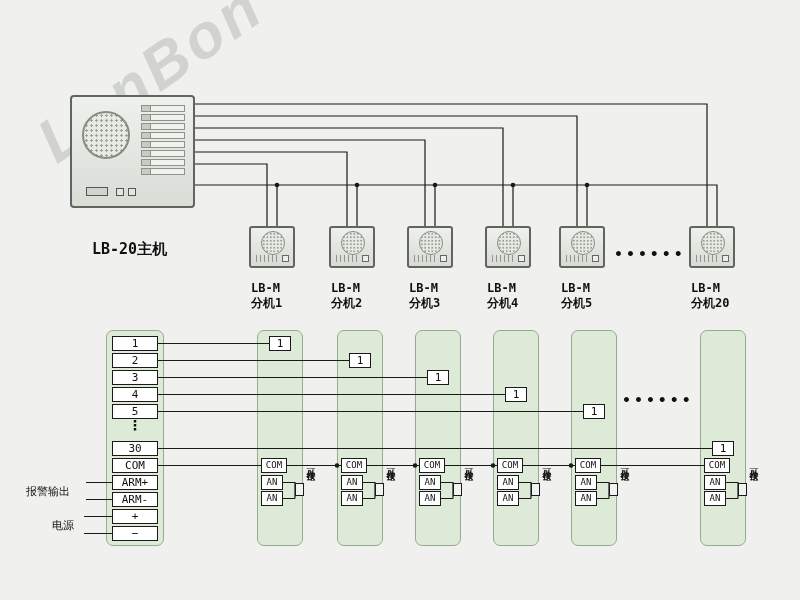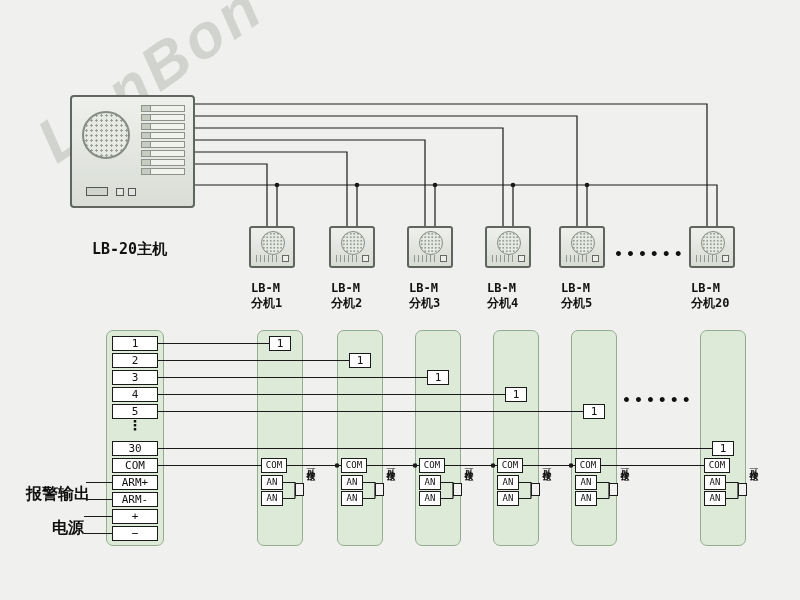--- a/index.html
+++ b/index.html
@@ -70,21 +70,21 @@
   .cboxs { width:26px; height:15px; font-size:9px;  line-height:13px; }
   .cboxa { width:22px; height:15px; font-size:9px;  line-height:13px; }
   .tdots { position:absolute; left:112px; top:417px; width:46px; z-index:3;
     text-align:center; font:bold 14px "DejaVu Sans", sans-serif; }
 
   .btn-sq { position:absolute; top:483px; width:9px; height:13px; z-index:3;
     border:1px solid #1a1a1a; background:#f2f3f0; }
   .note { position:absolute; top:461px; z-index:3; writing-mode:vertical-rl; text-orientation:upright;
     font-size:9px; letter-spacing:1px; line-height:11px; }
 
-  .side-label { position:absolute; z-index:3; font-size:16px; font-weight:700; }
+  .side-label { position:absolute; z-index:3; font-size:11px; font-weight:400; }
 </style>
 </head>
 <body>
 
 <div class="canvas">
 
   <div class="watermark">LonBon</div>
 
 
   <div class="master">

